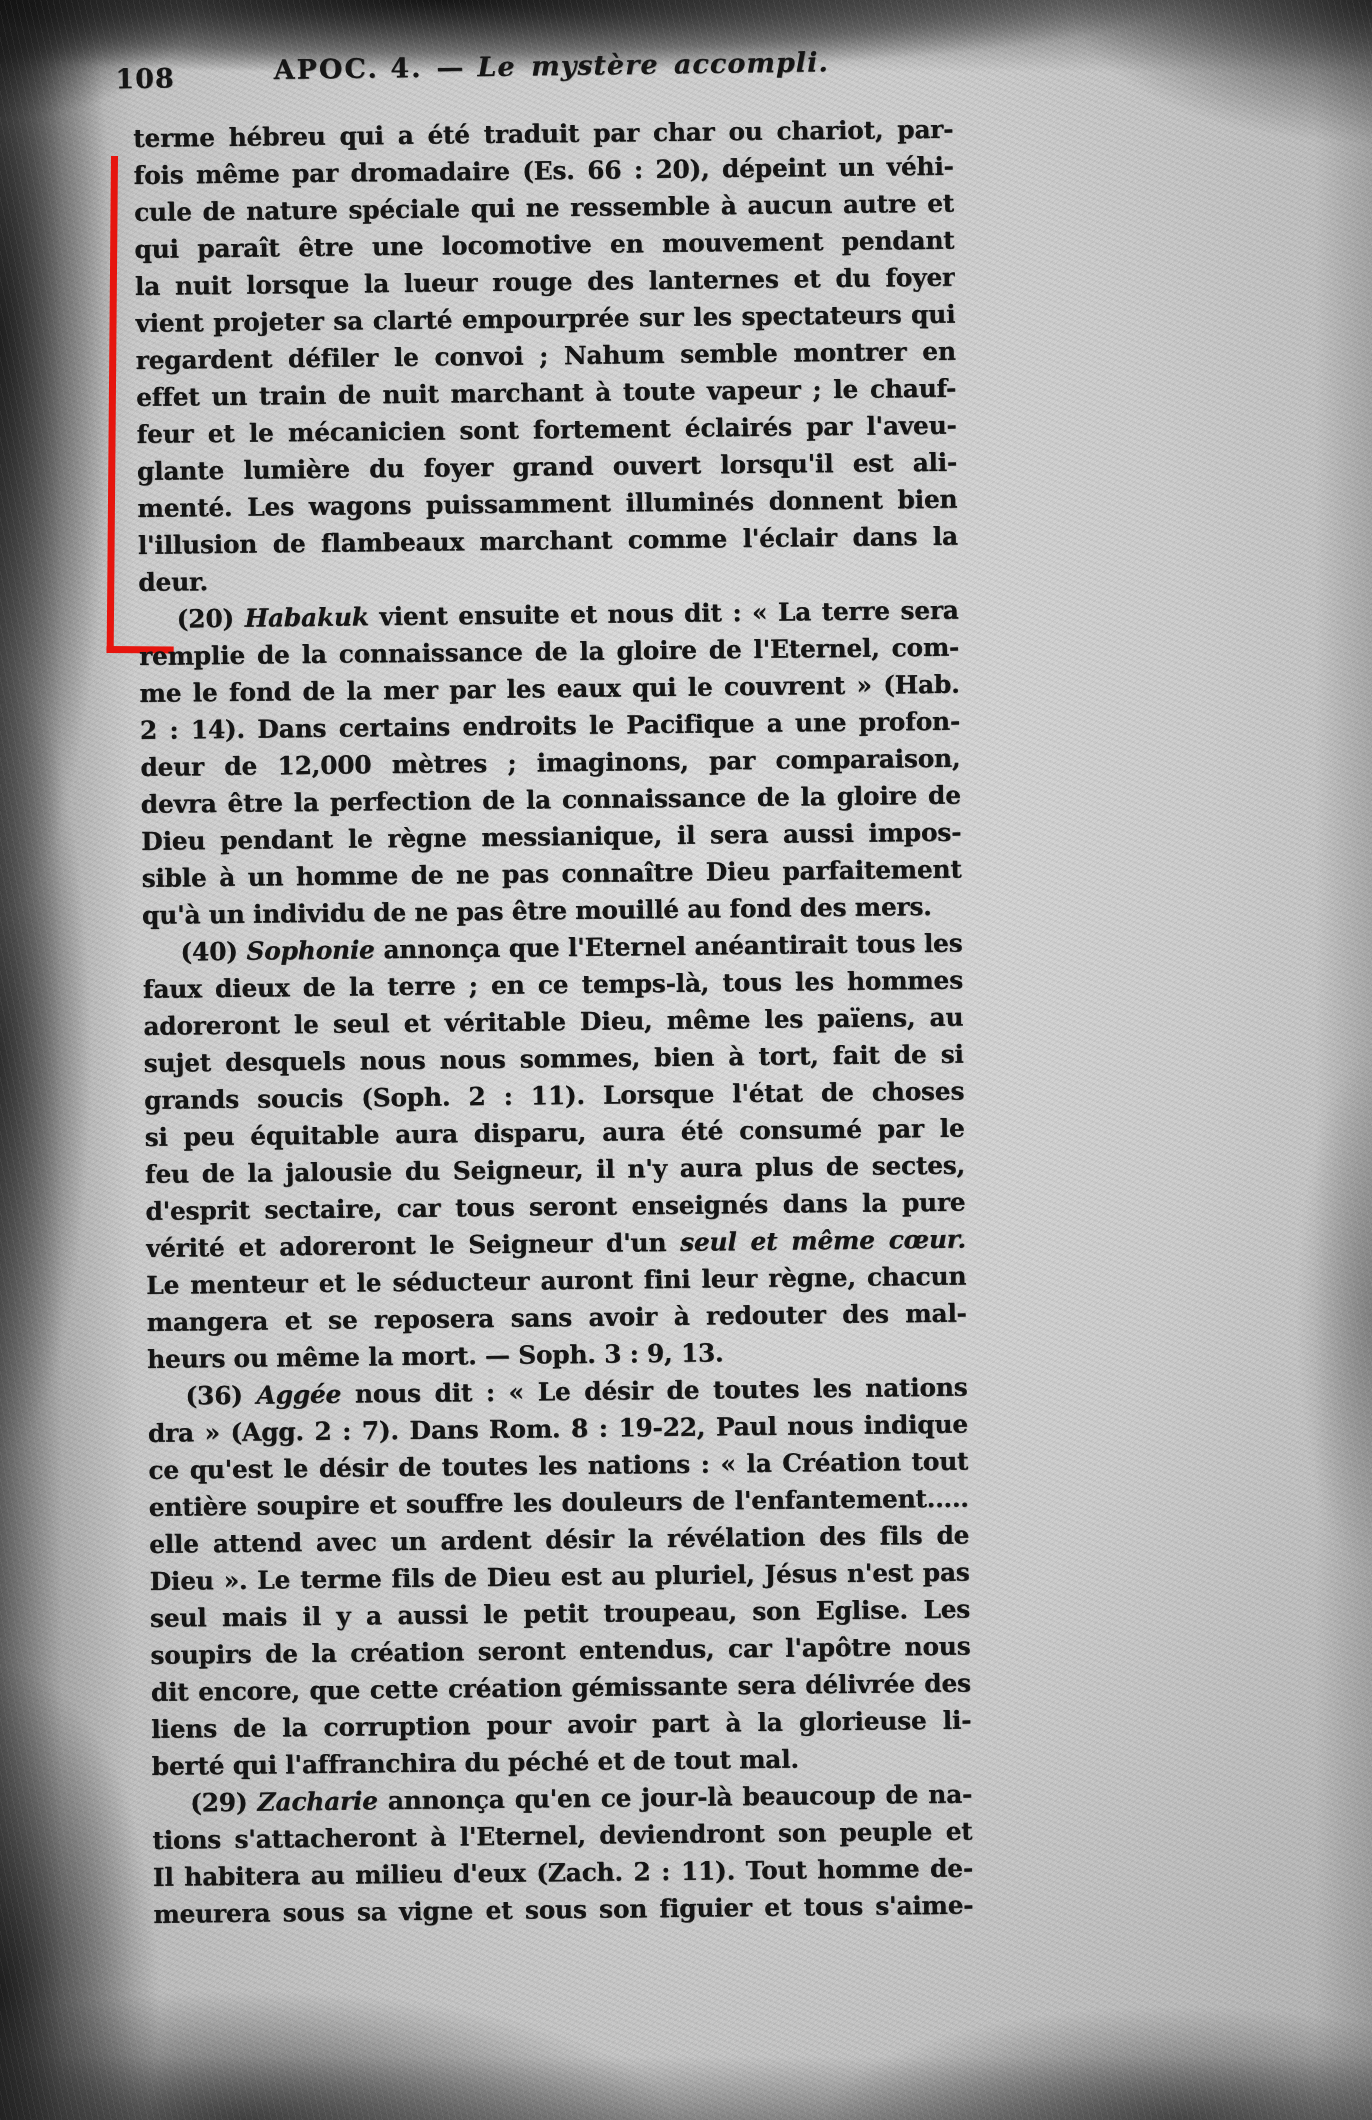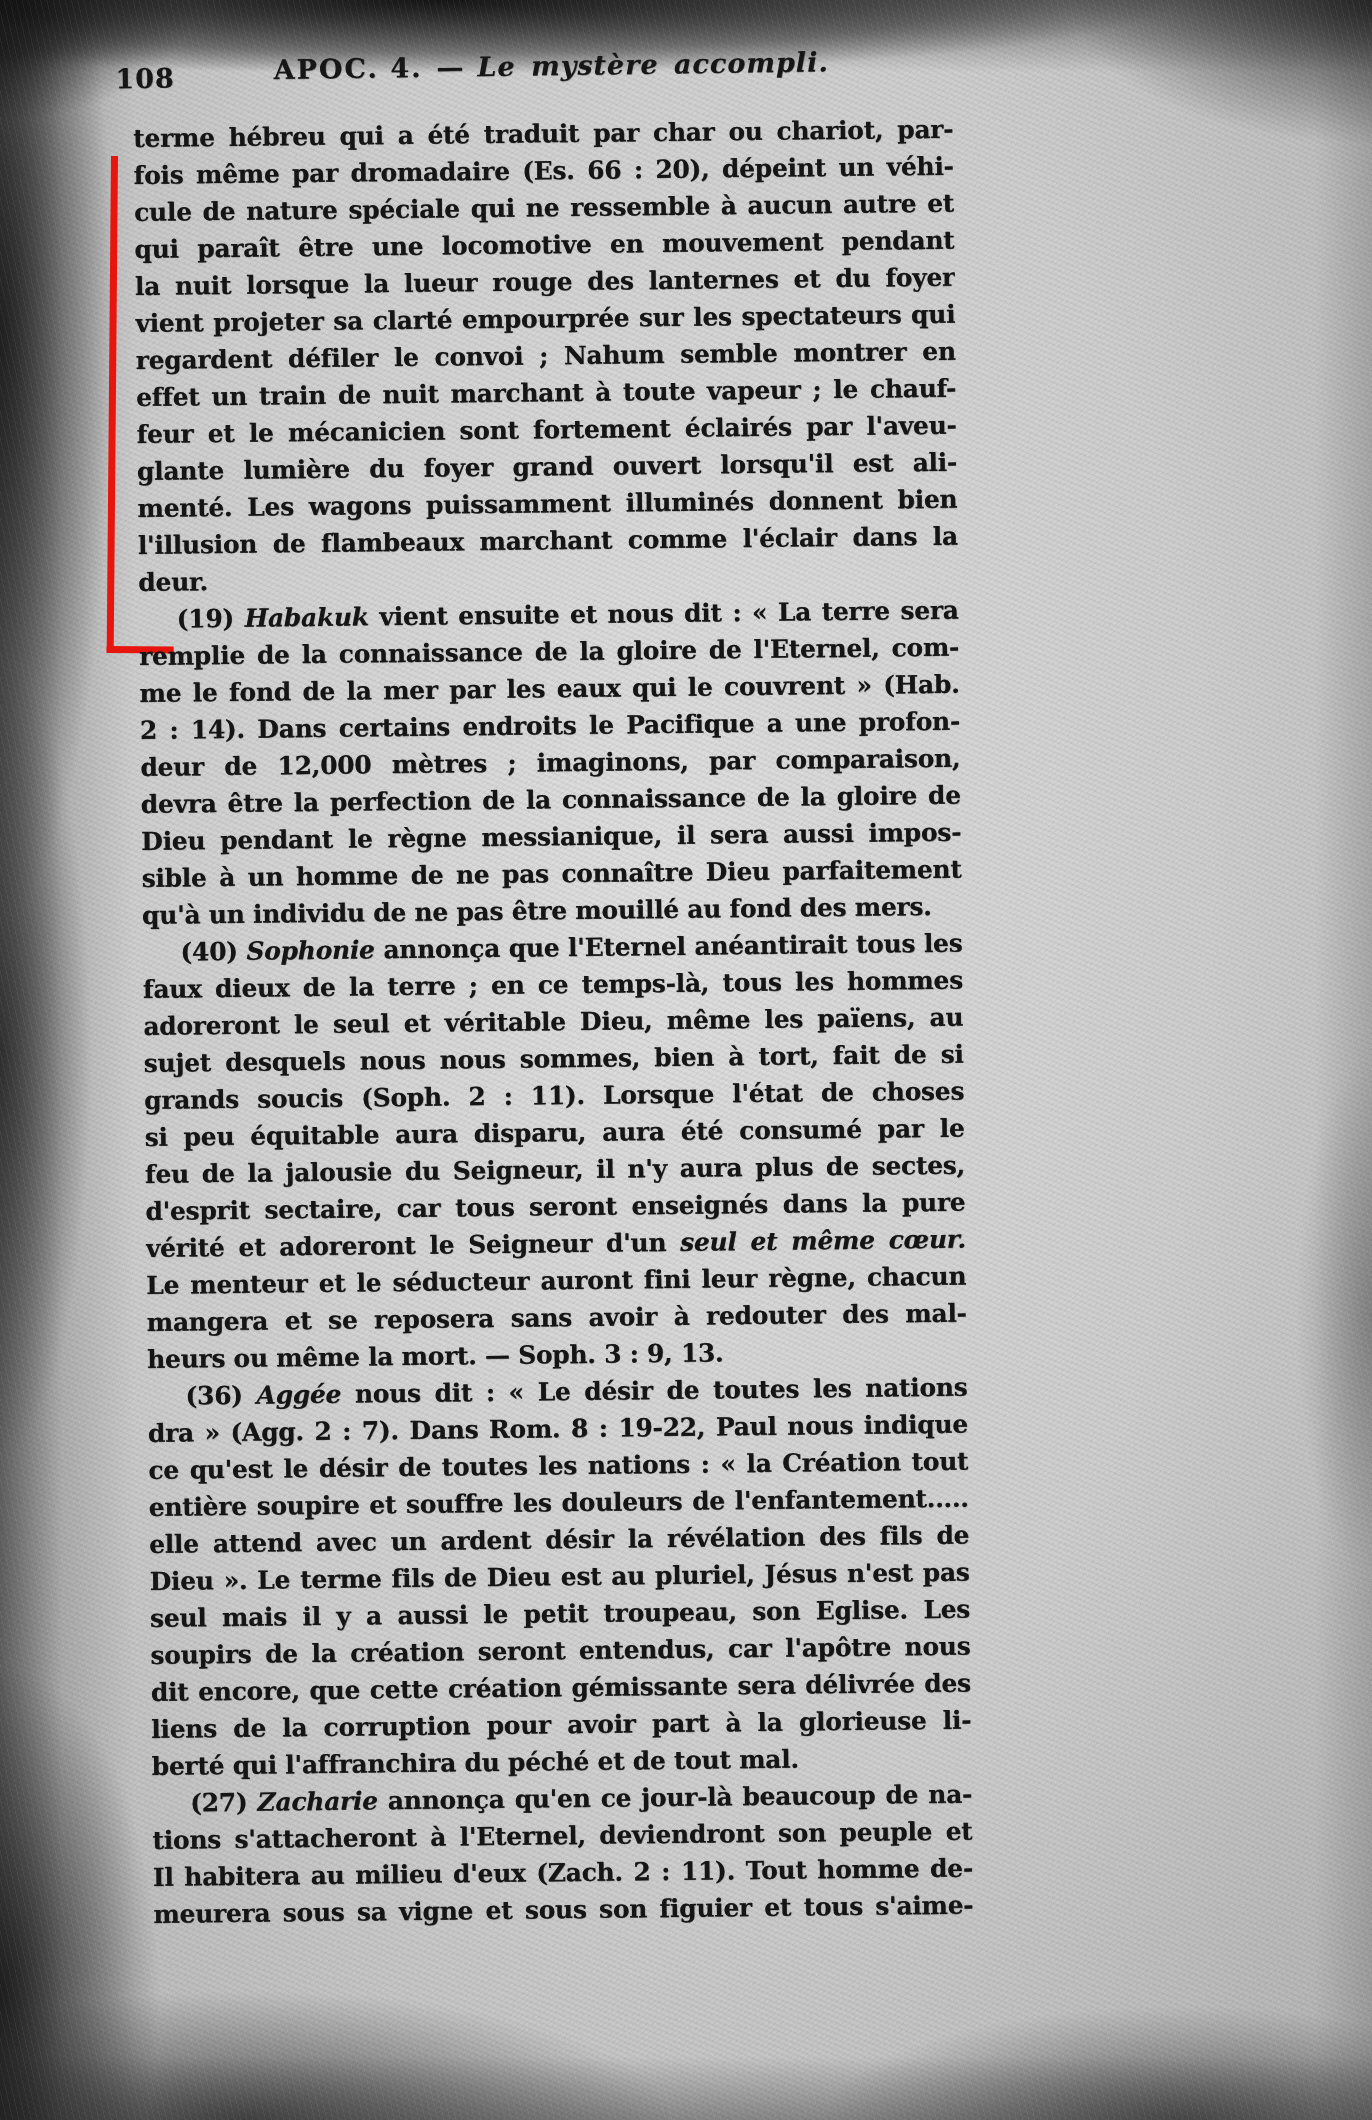--- a/index.html
+++ b/index.html
@@ -107,21 +107,21 @@
           <div class="line"><span>vient projeter sa clarté empourprée sur les spectateurs qui</span></div>
           <div class="line"><span>regardent défiler le convoi ; Nahum semble montrer en</span></div>
           <div class="line"><span>effet un train de nuit marchant à toute vapeur ; le chauf-</span></div>
           <div class="line"><span>feur et le mécanicien sont fortement éclairés par l'aveu-</span></div>
           <div class="line"><span>glante lumière du foyer grand ouvert lorsqu'il est ali-</span></div>
           <div class="line"><span>menté. Les wagons puissamment illuminés donnent bien</span></div>
           <div class="line"><span>l'illusion de flambeaux marchant comme l'éclair dans la</span></div>
           <div class="line last"><span>deur.</span></div>
         </div>
         <div>
-          <div class="line indent"><span>(19) </span><span class="it">Habakuk</span><span> vient ensuite et nous dit : « La terre sera</span></div>
+          <div class="line indent"><span>(20) </span><span class="it">Habakuk</span><span> vient ensuite et nous dit : « La terre sera</span></div>
           <div class="line"><span>remplie de la connaissance de la gloire de l'Eternel, com-</span></div>
           <div class="line"><span>me le fond de la mer par les eaux qui le couvrent » (Hab.</span></div>
           <div class="line"><span>2 : 14). Dans certains endroits le Pacifique a une profon-</span></div>
           <div class="line"><span>deur de 12,000 mètres ; imaginons, par comparaison, quelle</span></div>
           <div class="line"><span>devra être la perfection de la connaissance de la gloire de</span></div>
           <div class="line"><span>Dieu pendant le règne messianique, il sera aussi impos-</span></div>
           <div class="line"><span>sible à un homme de ne pas connaître Dieu parfaitement</span></div>
           <div class="line last"><span>qu'à un individu de ne pas être mouillé au fond des mers.</span></div>
         </div>
         <div>
@@ -145,21 +145,21 @@
           <div class="line"><span>entière soupire et souffre les douleurs de l'enfantement.....</span></div>
           <div class="line"><span>elle attend avec un ardent désir la révélation des fils de</span></div>
           <div class="line"><span>Dieu ». Le terme fils de Dieu est au pluriel, Jésus n'est pas</span></div>
           <div class="line"><span>seul mais il y a aussi le petit troupeau, son Eglise. Les</span></div>
           <div class="line"><span>soupirs de la création seront entendus, car l'apôtre nous</span></div>
           <div class="line"><span>dit encore, que cette création gémissante sera délivrée des</span></div>
           <div class="line"><span>liens de la corruption pour avoir part à la glorieuse li-</span></div>
           <div class="line last"><span>berté qui l'affranchira du péché et de tout mal.</span></div>
         </div>
         <div>
-          <div class="line indent"><span>(27) </span><span class="it">Zacharie</span><span> annonça qu'en ce jour-là beaucoup de na-</span></div>
+          <div class="line indent"><span>(29) </span><span class="it">Zacharie</span><span> annonça qu'en ce jour-là beaucoup de na-</span></div>
           <div class="line"><span>tions s'attacheront à l'Eternel, deviendront son peuple et</span></div>
           <div class="line"><span>Il habitera au milieu d'eux (Zach. 2 : 11). Tout homme de-</span></div>
           <div class="line"><span>meurera sous sa vigne et sous son figuier et tous s'aime-</span></div>
         </div>
       </div>
 
   </div>
 </div>
 
 </body></html>

